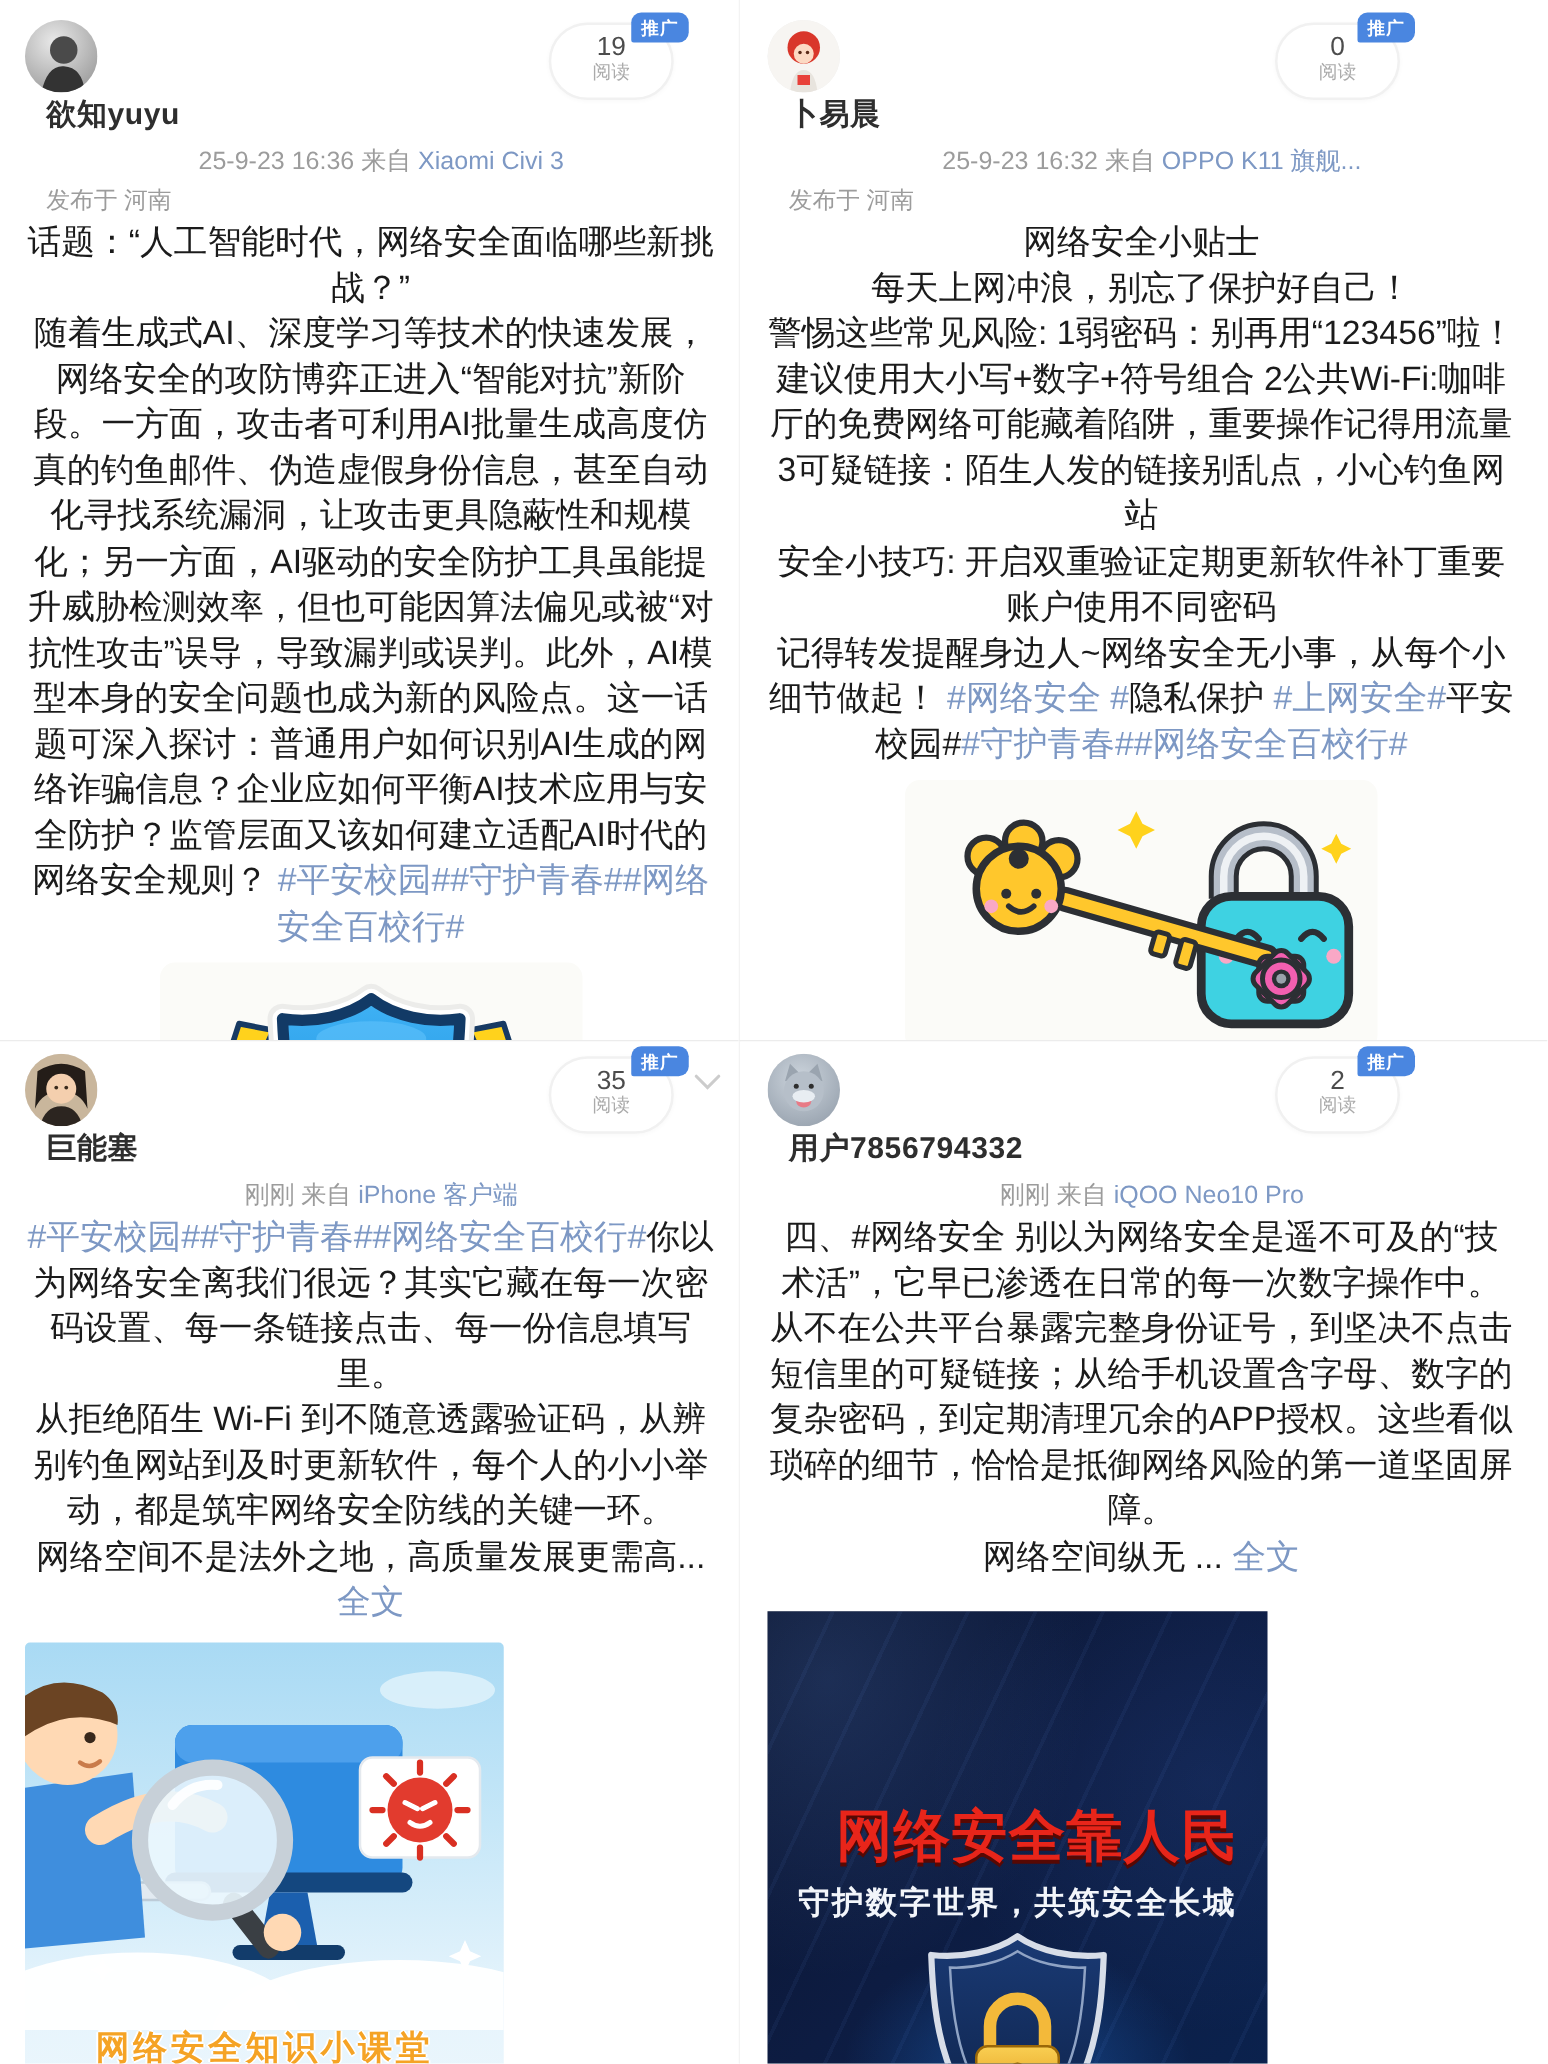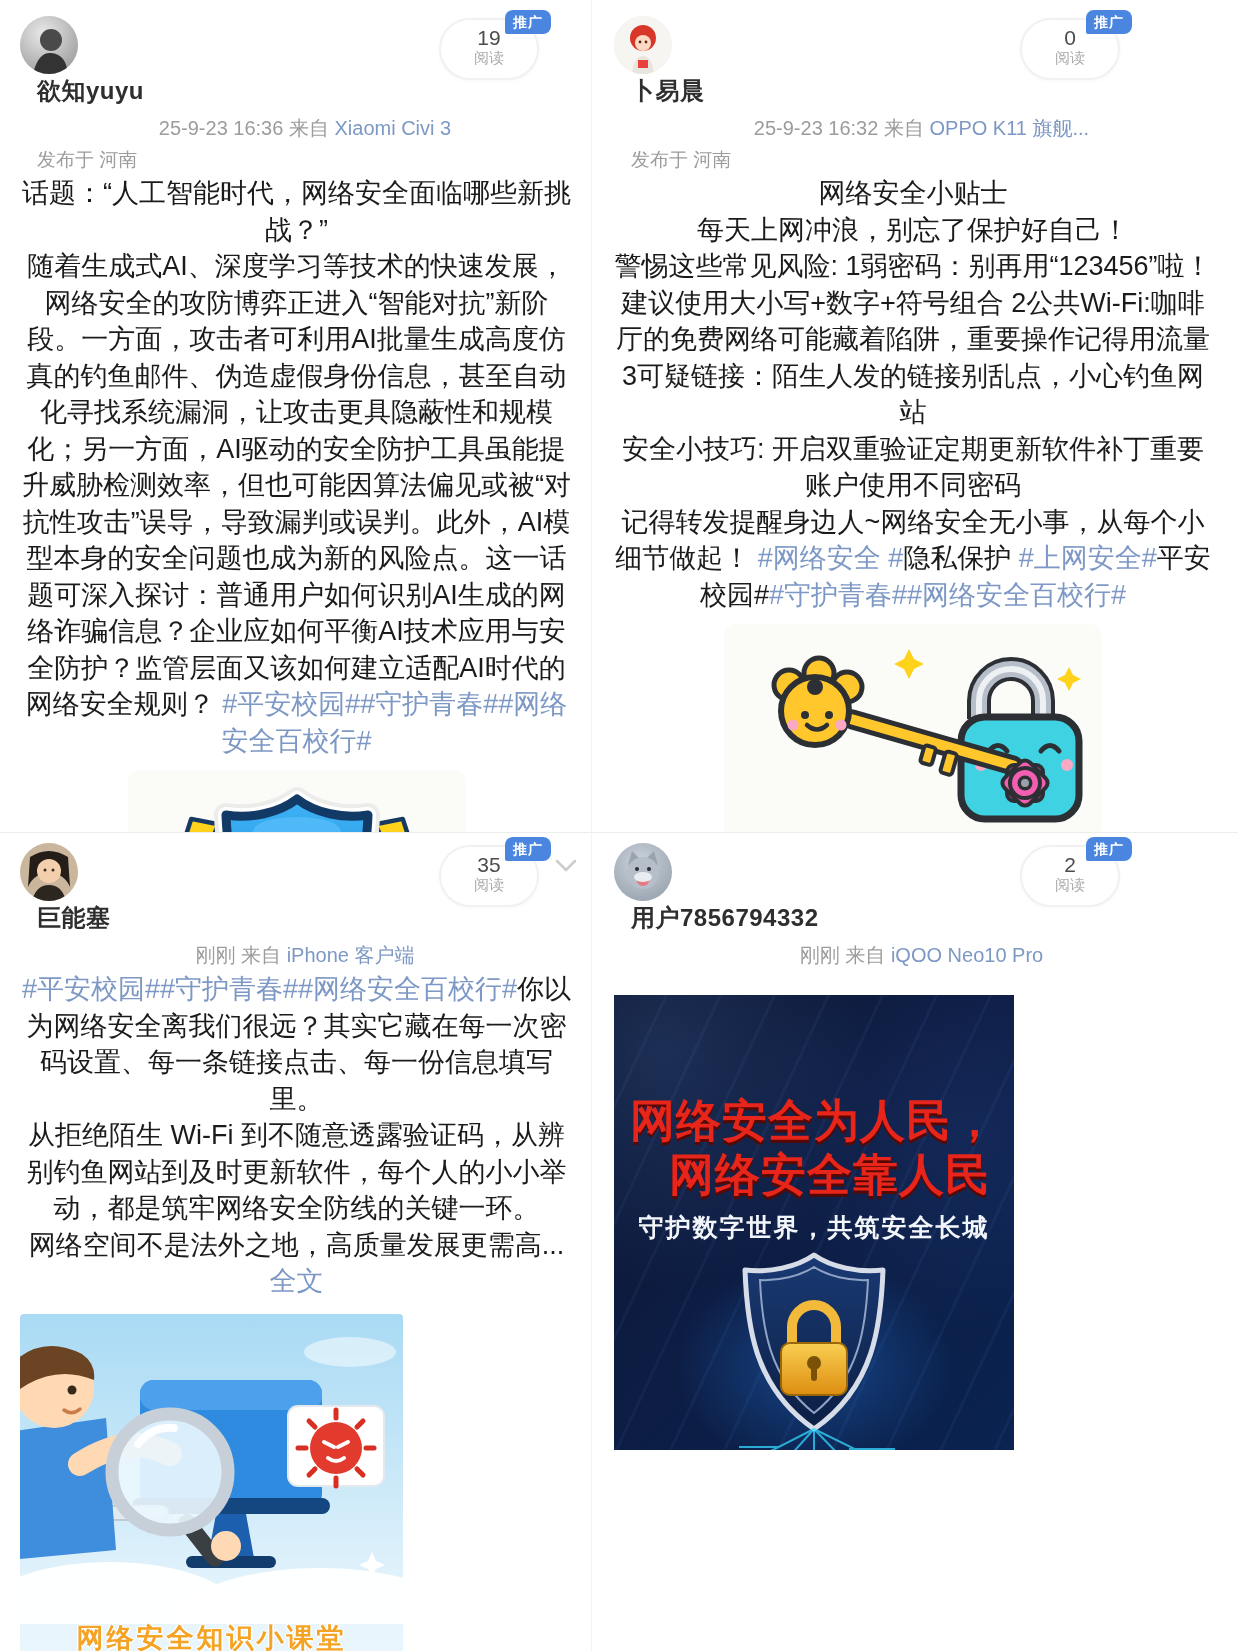--- a/index.html
+++ b/index.html
@@ -328,23 +328,24 @@
           <span>来自</span>
           <span class="src-link">iQOO Neo10 Pro</span>
         </div>
       </div>
       <div class="read-badge badge-r96">
         <div class="read-num">2</div>
         <div class="read-label">阅读</div>
         <div class="promo-tag">推广</div>
       </div>
     </div>
+    <div class="post-body"><span class="seg-plain">四、#网络安全 别以为网络安全是遥不可及的“技术活”，它早已渗透在日常的每一次数字操作中。从不在公共平台暴露完整身份证号，到坚决不点击短信里的可疑链接；从给手机设置含字母、数字的复杂密码，到定期清理冗余的APP授权。这些看似琐碎的细节，恰恰是抵御网络风险的第一道坚固屏障。
+网络空间纵无 ... </span><span class="seg-link">全文</span></div>
 
     <div class="poster4">
-      <div class="p4-red p4-line1">网络安全为人民，</div>
       <div class="p4-red p4-line2">网络安全靠人民</div>
       <div class="p4-sub">守护数字世界，共筑安全长城</div>
       <div class="p4-glow"></div>
       <svg class="p4-shield" width="230" height="210" viewBox="0 0 230 210">
         <defs>
           <linearGradient id="g4s" x1="0" y1="0" x2="0" y2="1">
             <stop offset="0" stop-color="#1a3a74"></stop>
               <stop offset="1" stop-color="#0c1f44"></stop>
           </linearGradient>
           <linearGradient id="g4g" x1="0" y1="0" x2="0" y2="1">

